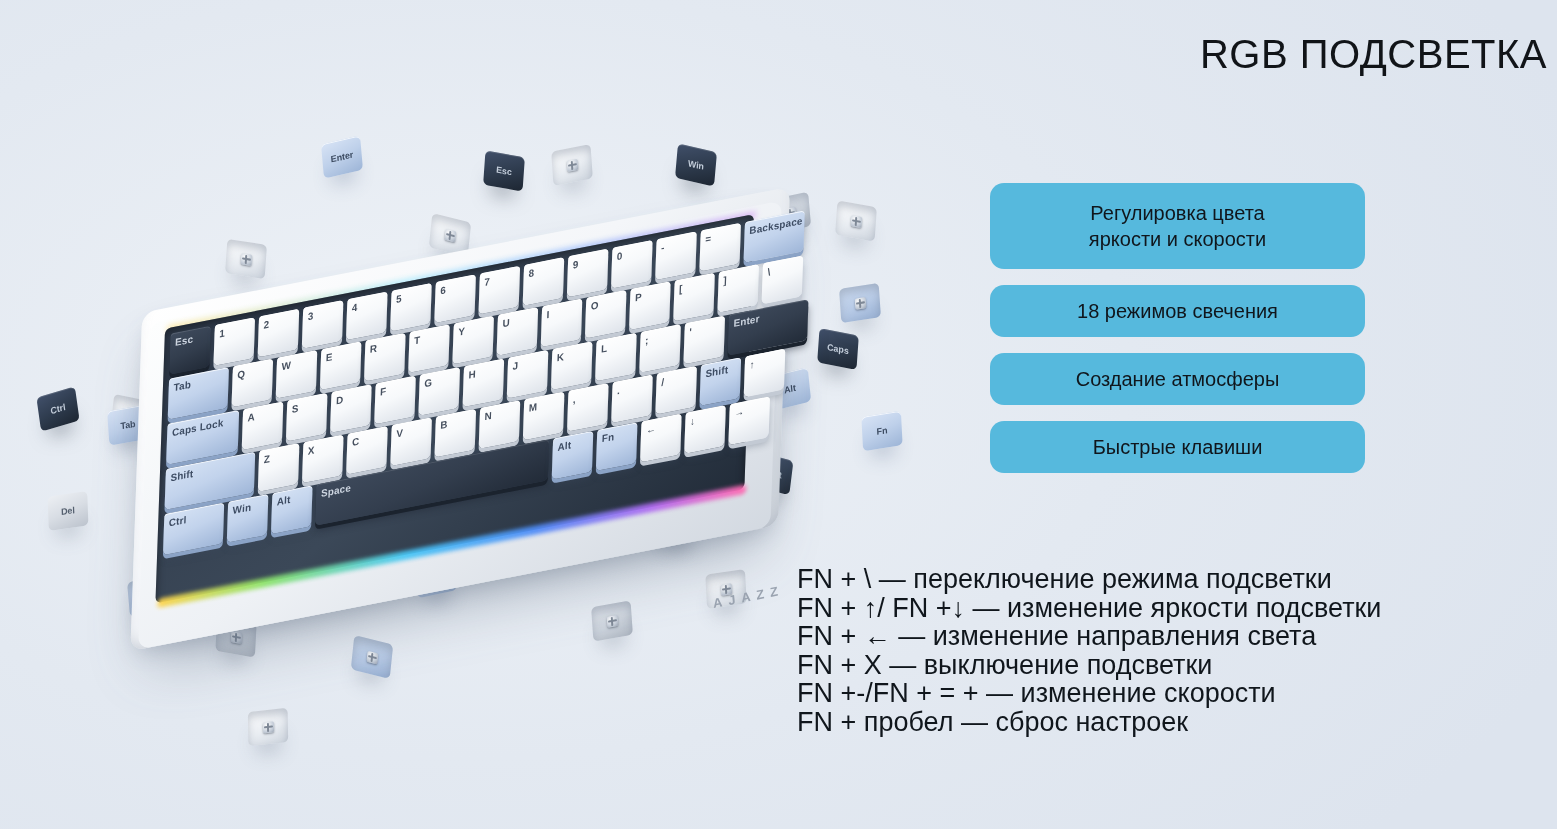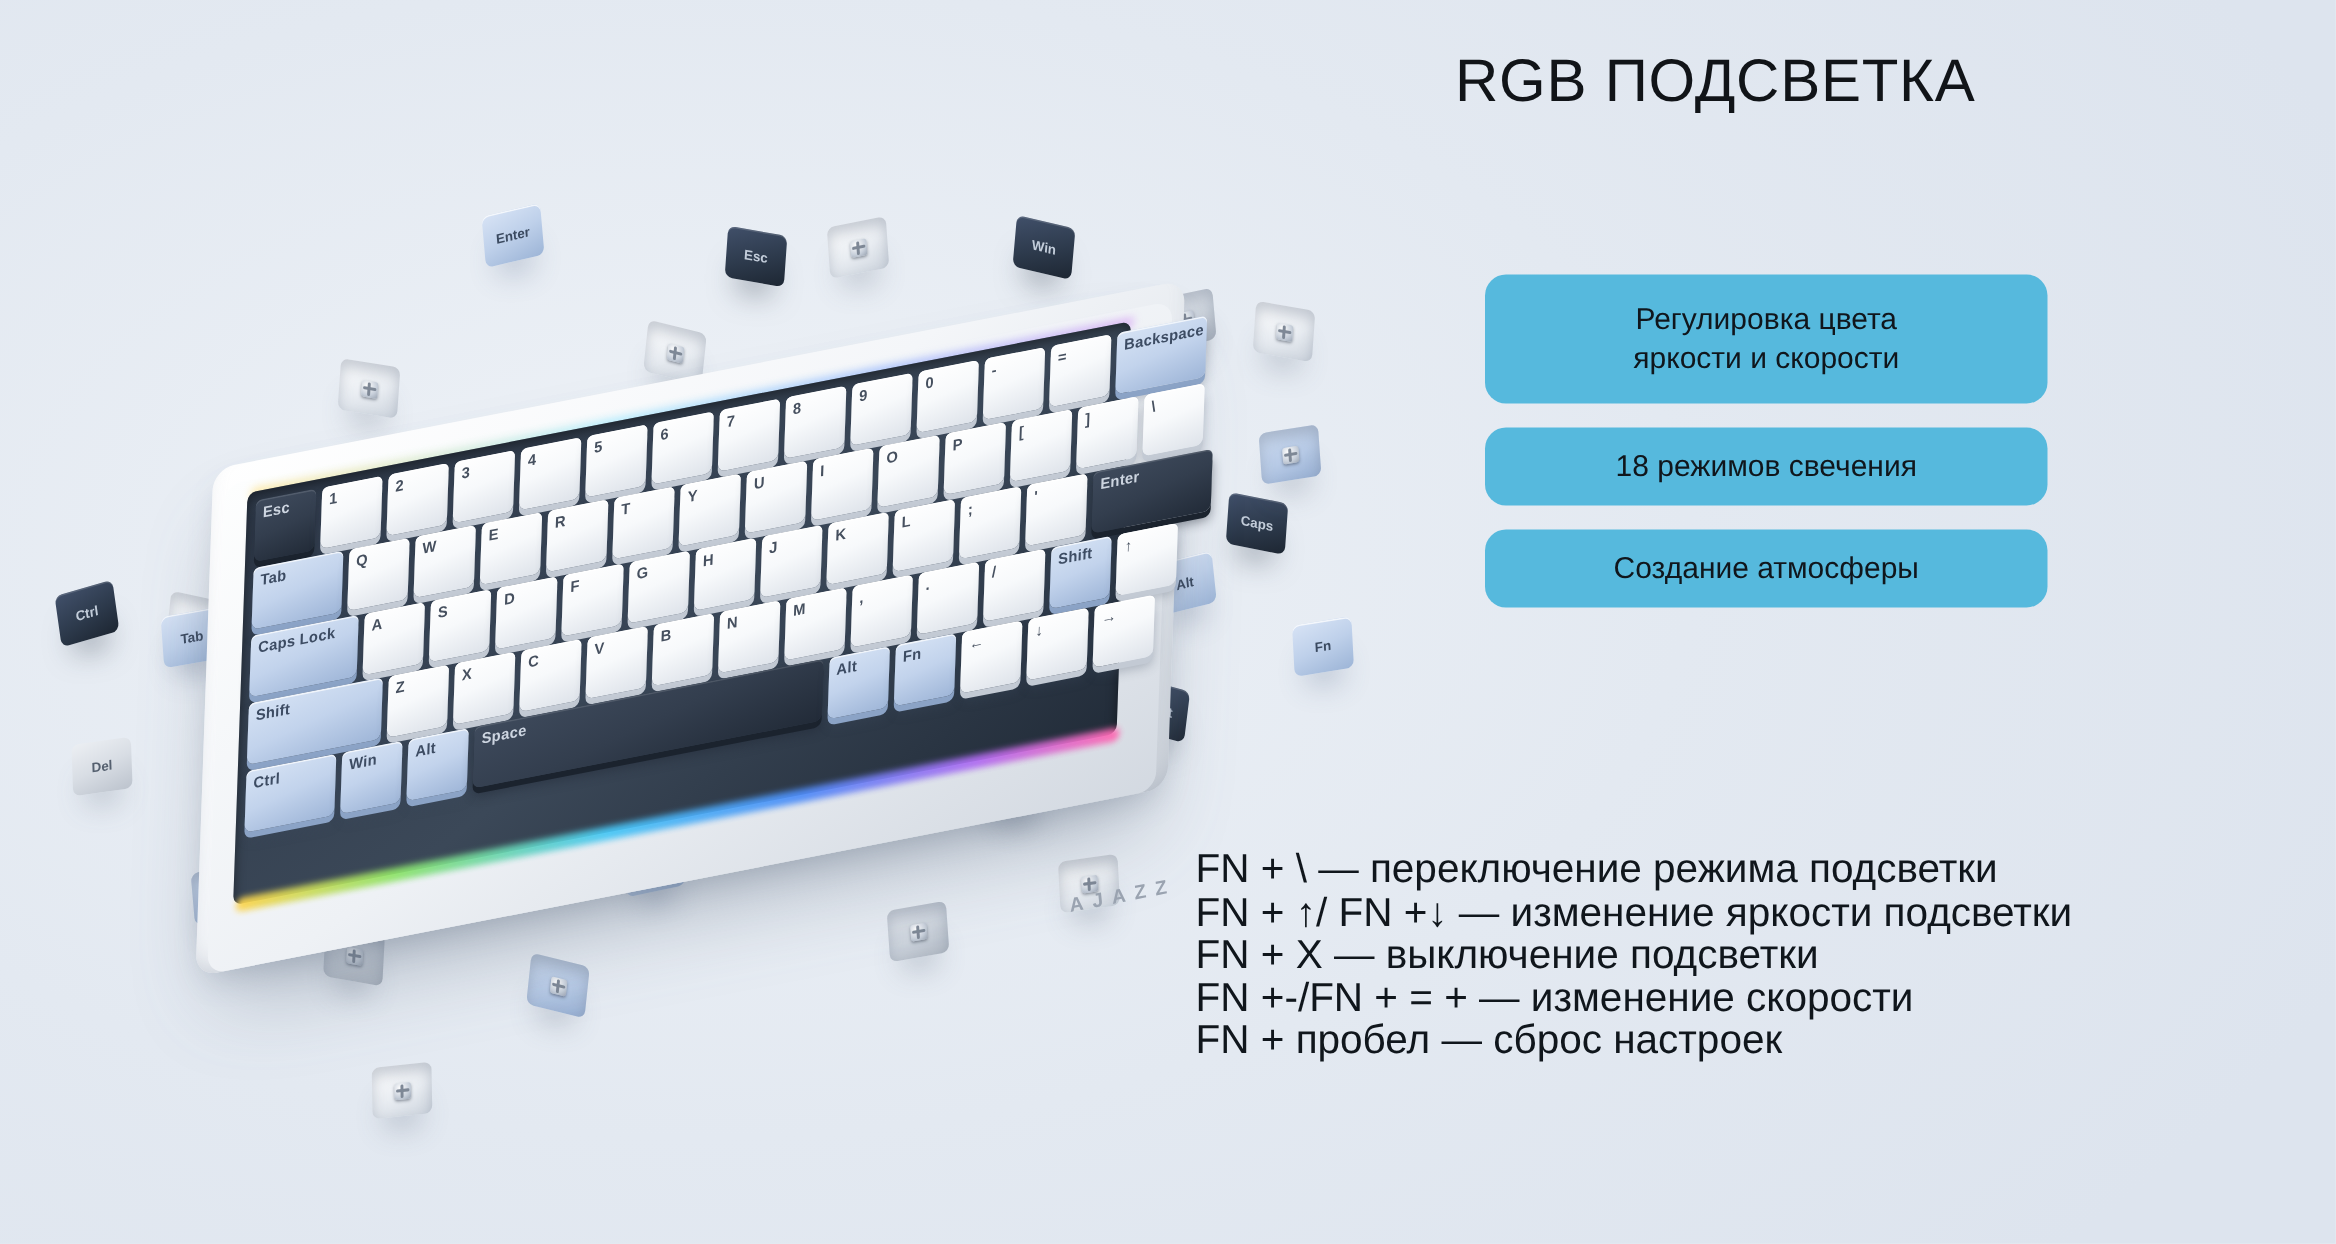--- a/index.html
+++ b/index.html
@@ -123,21 +123,21 @@
   }
   .stem::before,.stem::after{
     content:"";position:absolute;background:#7e8896;border-radius:1px;
   }
   .stem::before{left:4.2px;top:1px;width:2.6px;height:9px;}
   .stem::after{left:1px;top:4.2px;width:9px;height:2.6px;}
 
   
   .right{position:absolute;left:960px;top:0;width:597px;height:829px;}
   .title{
-    position:absolute;left:10px;top:32px;width:577px;text-align:left;
+    position:absolute;left:10px;top:32px;width:577px;text-align:right;
     font-size:40px;font-weight:400;color:#111418;letter-spacing:.5px;
   }
   .pills{position:absolute;left:30px;top:156px;width:375px;}
   .pill{
     background:#56b9dd;border-radius:14px;color:#10161c;
     font-size:20px;line-height:1.3;text-align:center;
     display:flex;align-items:center;justify-content:center;
     margin-bottom:16px;padding:0 12px;
   }
   .pill.two{height:86px;margin-top:27px;}
@@ -350,24 +350,26 @@
 
     <div class="pills">
       <div class="pill two">
         <div>
           <span>Регулировка цвета</span><br>
           <span>яркости и скорости</span>
         </div>
       </div>
       <div class="pill one">18 режимов свечения</div>
       <div class="pill one">Создание атмосферы</div>
+      <div class="pill one">Быстрые клавиши</div>
     </div>
 
     <div class="shortcuts">
       <span class="sc-line">FN + \ — переключение режима подсветки</span>
       <span class="sc-line">FN + ↑/ FN +↓ — изменение яркости подсветки</span>
+      <span class="sc-line">FN + ← — изменение направления света</span>
       <span class="sc-line">FN + X — выключение подсветки</span>
       <span class="sc-line">FN +-/FN + = + — изменение скорости</span>
       <span class="sc-line">FN + пробел — сброс настроек</span>
     </div>
 
   </div>
 </div>
 
 </body></html>

